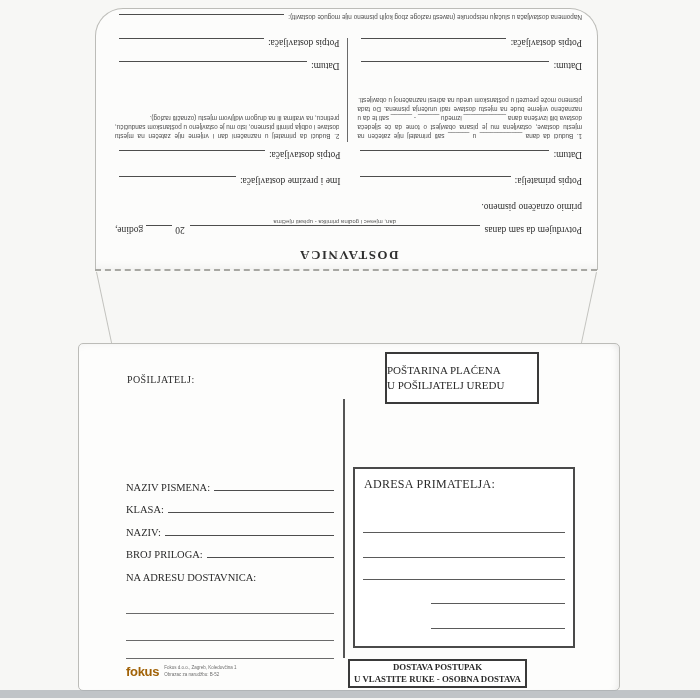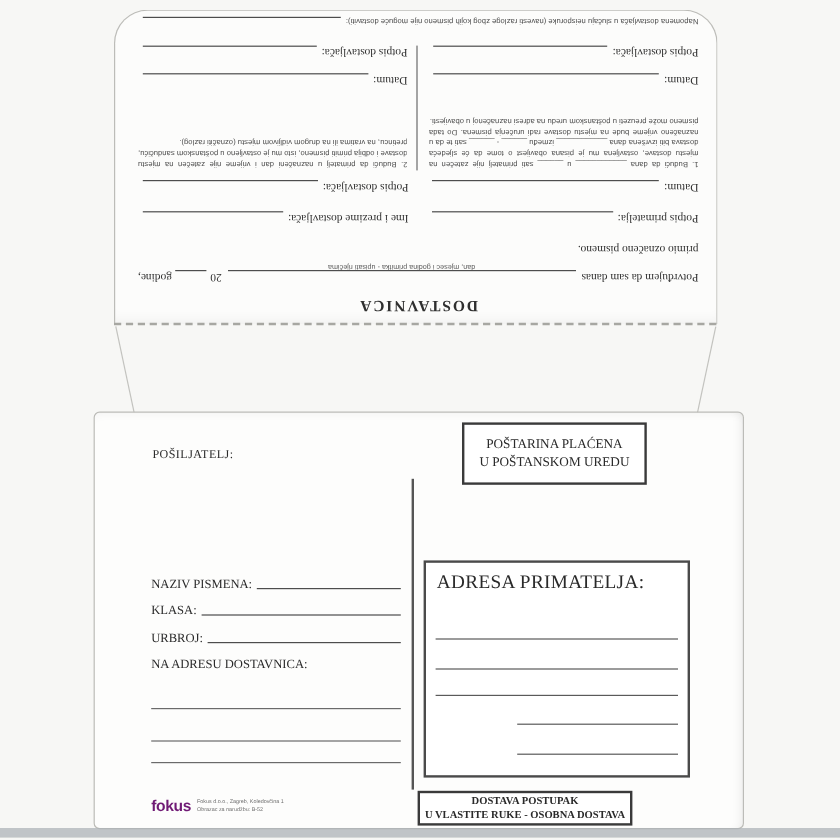--- a/index.html
+++ b/index.html
@@ -55,41 +55,41 @@
     font-family:"Liberation Sans",sans-serif;font-size:6.4px;line-height:1.4;
     color:#4c4c4c;text-align:justify;height:56px;overflow:hidden;
   }
   .d-colrow{display:flex;align-items:flex-end;margin-top:11px;}
   .d-note{display:flex;align-items:flex-end;margin-top:12px;
     font-family:"Liberation Sans",sans-serif;font-size:6.4px;color:#4c4c4c;}
   
   .sender{position:absolute;left:127px;top:374px;font-size:10px;letter-spacing:.4px;}
   .postage-box{
     position:absolute;left:385px;top:352px;width:150px;height:48px;background:#fff;
-    border:2px solid #3a3a3a;display:flex;flex-direction:column;align-items:center;
+    border:2px solid #3a3a3a;display:flex;flex-direction:column;align-items:flex-start;
     justify-content:center;text-align:center;font-size:11px;line-height:1.35;
   }
   .v-divider{position:absolute;left:343px;top:399px;height:259px;width:0;border-left:2px solid #555;}
   .fields{position:absolute;left:126px;top:470px;width:208px;font-size:10.5px;}
   .frow{display:flex;align-items:flex-end;height:22.5px;}
   .frow .fill{margin:0 0 2px 4px;height:12px;}
   .blankrow{height:23px;display:flex;align-items:flex-end;}
   .blankrow .fill{margin:0;height:0;border-bottom:1px solid #6a6a6a;}
   .addr-box{position:absolute;left:353px;top:467px;width:218px;height:177px;border:2px solid #4a4a4a;background:#fff;}
-  .addr-label{position:absolute;left:9px;top:8px;font-size:16px;letter-spacing:.3px;}
+  .addr-label{position:absolute;left:9px;top:8px;font-size:12px;letter-spacing:.3px;}
   .al{position:absolute;height:0;border-bottom:1px solid #5a5a5a;left:8px;right:8px;}
   .al1{top:63px;} .al2{top:88px;} .al3{top:110px;}
   .al-short{left:76px;} .al4{top:134px;} .al5{top:159px;}
   .delivery-box{
     position:absolute;left:348px;top:659px;width:175px;height:25px;background:#fff;
     border:2px solid #3a3a3a;display:flex;flex-direction:column;align-items:center;
     justify-content:center;text-align:center;font-weight:bold;font-size:8.8px;line-height:1.3;
   }
   .publisher{position:absolute;left:126px;top:664px;display:flex;align-items:center;}
-  .pub-logo{font-family:"Liberation Sans",sans-serif;font-weight:bold;font-size:13px;letter-spacing:-.3px;color:#701a75;}
+  .pub-logo{font-family:"Liberation Sans",sans-serif;font-weight:bold;font-size:13px;letter-spacing:-.3px;color:#a16207;}
   .pub-info{margin-left:5px;font-family:"Liberation Sans",sans-serif;font-size:4.5px;color:#6e6e6e;line-height:1.5;}
 </style>
 </head>
 <body>
 
 <div class="page">
 
   <div class="flap"></div>
   <div class="fold-line"></div>
   <div class="slant slant-l"></div>
@@ -164,36 +164,40 @@
     </div>
 
   </div>
 
   <div class="env-body"></div>
 
   <div class="sender">POŠILJATELJ:</div>
 
   <div class="postage-box">
     <div>POŠTARINA PLAĆENA</div>
-    <div>U POŠTANSKOM UREDU</div>
+    <div>U POŠILJATELJ UREDU</div>
   </div>
 
   <div class="v-divider"></div>
 
   <div class="fields">
     <div class="frow">
       <span>NAZIV PISMENA:</span>
       <span class="fill"></span>
     </div>
     <div class="frow">
       <span>KLASA:</span>
       <span class="fill"></span>
     </div>
     <div class="frow">
-      <span>URBROJ:</span>
+      <span>NAZIV:</span>
+      <span class="fill"></span>
+    </div>
+    <div class="frow">
+      <span>BROJ PRILOGA:</span>
       <span class="fill"></span>
     </div>
     <div class="frow">
       <span>NA ADRESU DOSTAVNICA:</span>
     </div>
     <div class="blankrow" style="height:31px;">
         <span class="fill"></span>
       </div>
     <div class="blankrow" style="height:27px;">
         <span class="fill"></span>

